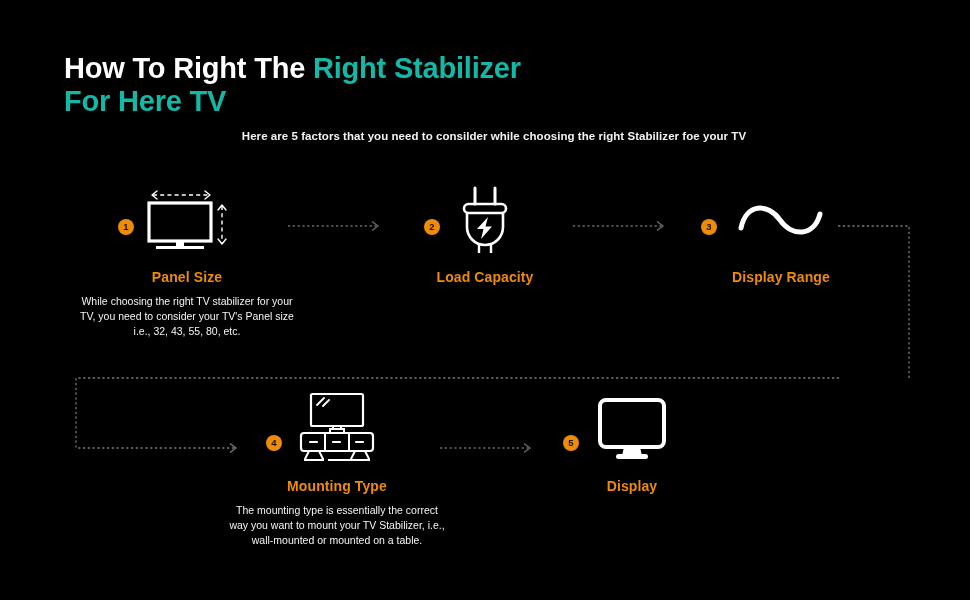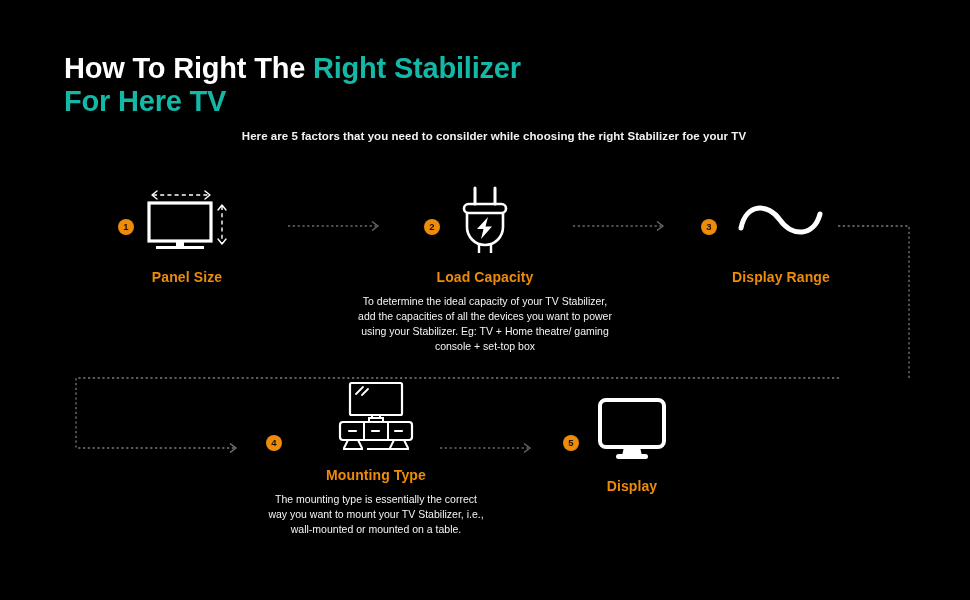--- a/index.html
+++ b/index.html
@@ -112,20 +112,21 @@
           <rect x="39" y="55" width="8" height="5" fill="#ffffff"></rect>
           <rect x="19" y="60" width="48" height="3" fill="#ffffff"></rect>
 
           <line x1="85" y1="20" x2="85" y2="57" stroke="#ffffff" stroke-width="1.4" stroke-dasharray="4,3.2"></line>
           <polyline points="81,24 85,19 89,24" fill="none" stroke="#ffffff" stroke-width="1.4" stroke-linecap="round" stroke-linejoin="round"></polyline>
           <polyline points="81,53 85,58 89,53" fill="none" stroke="#ffffff" stroke-width="1.4" stroke-linecap="round" stroke-linejoin="round"></polyline>
         </svg>
       </span>
     </div>
     <div class="step-title">Panel Size</div>
+    <div class="step-body">While choosing the right TV stabilizer for your TV, you need to consider your TV's Panel size i.e., 32, 43, 55, 80, etc.</div>
   </div>
 
   <div class="badge" style="left:424px; top:219px;">2</div>
   <div class="step" style="left:355px; top:185px; width:260px;">
     <div class="icon-wrap">
       <span>
         <svg width="66" height="72" viewBox="0 0 66 72">
 
           <path d="M23,4 v16 M43,4 v16" stroke="#ffffff" stroke-width="3" stroke-linecap="round" fill="none"></path>
 
@@ -133,37 +134,36 @@
 
           <path d="M15,29 v14 a18,18 0 0 0 36,0 v-14" fill="none" stroke="#ffffff" stroke-width="2.6" stroke-linejoin="round"></path>
 
           <path d="M27,60 v9 M39,60 v9" stroke="#ffffff" stroke-width="2.4" fill="none"></path>
 
           <polygon points="36,33 25,45 31.5,45 29,55 40,42.5 33.5,42.5" fill="#ffffff"></polygon>
         </svg>
       </span>
     </div>
     <div class="step-title">Load Capacity</div>
-    <div class="step-body">To determine the ideal capacity of your TV Stabilizer, add the capacities of all the devices you want to power using your Stabilizer. Eg: TV + Home theatre/ gaming console + set-top box</div>
   </div>
 
   <div class="badge" style="left:701px; top:219px;">3</div>
   <div class="step" style="left:668px; top:185px; width:226px;">
     <div class="icon-wrap">
       <span>
         <svg width="90" height="50" viewBox="0 0 90 50">
           <path d="M5,33 C10,8 32,8 44,25 C56,42 78,42 84,19" fill="none" stroke="#ffffff" stroke-width="5" stroke-linecap="round"></path>
         </svg>
       </span>
     </div>
     <div class="step-title">Display Range</div>
   </div>
 
   <div class="badge" style="left:266px; top:435px;">4</div>
-  <div class="step" style="left:228px; top:377px; width:218px;margin-left:39px;">
+  <div class="step" style="left:228px; top:388px; width:218px;">
     <div class="icon-wrap" style="height:76px;">
       <span>
         <svg width="84" height="72" viewBox="0 0 84 72">
 
           <rect x="16" y="4" width="52" height="32" rx="1.5" fill="none" stroke="#ffffff" stroke-width="2.2"></rect>
           <path d="M22,15 l7,-7 M28,16 l6,-6" stroke="#ffffff" stroke-width="1.8" stroke-linecap="round"></path>
 
           <path d="M38,36 v4 M46,36 v4" stroke="#ffffff" stroke-width="2" fill="none"></path>
           <rect x="35" y="39" width="14" height="4" fill="none" stroke="#ffffff" stroke-width="2"></rect>
 

